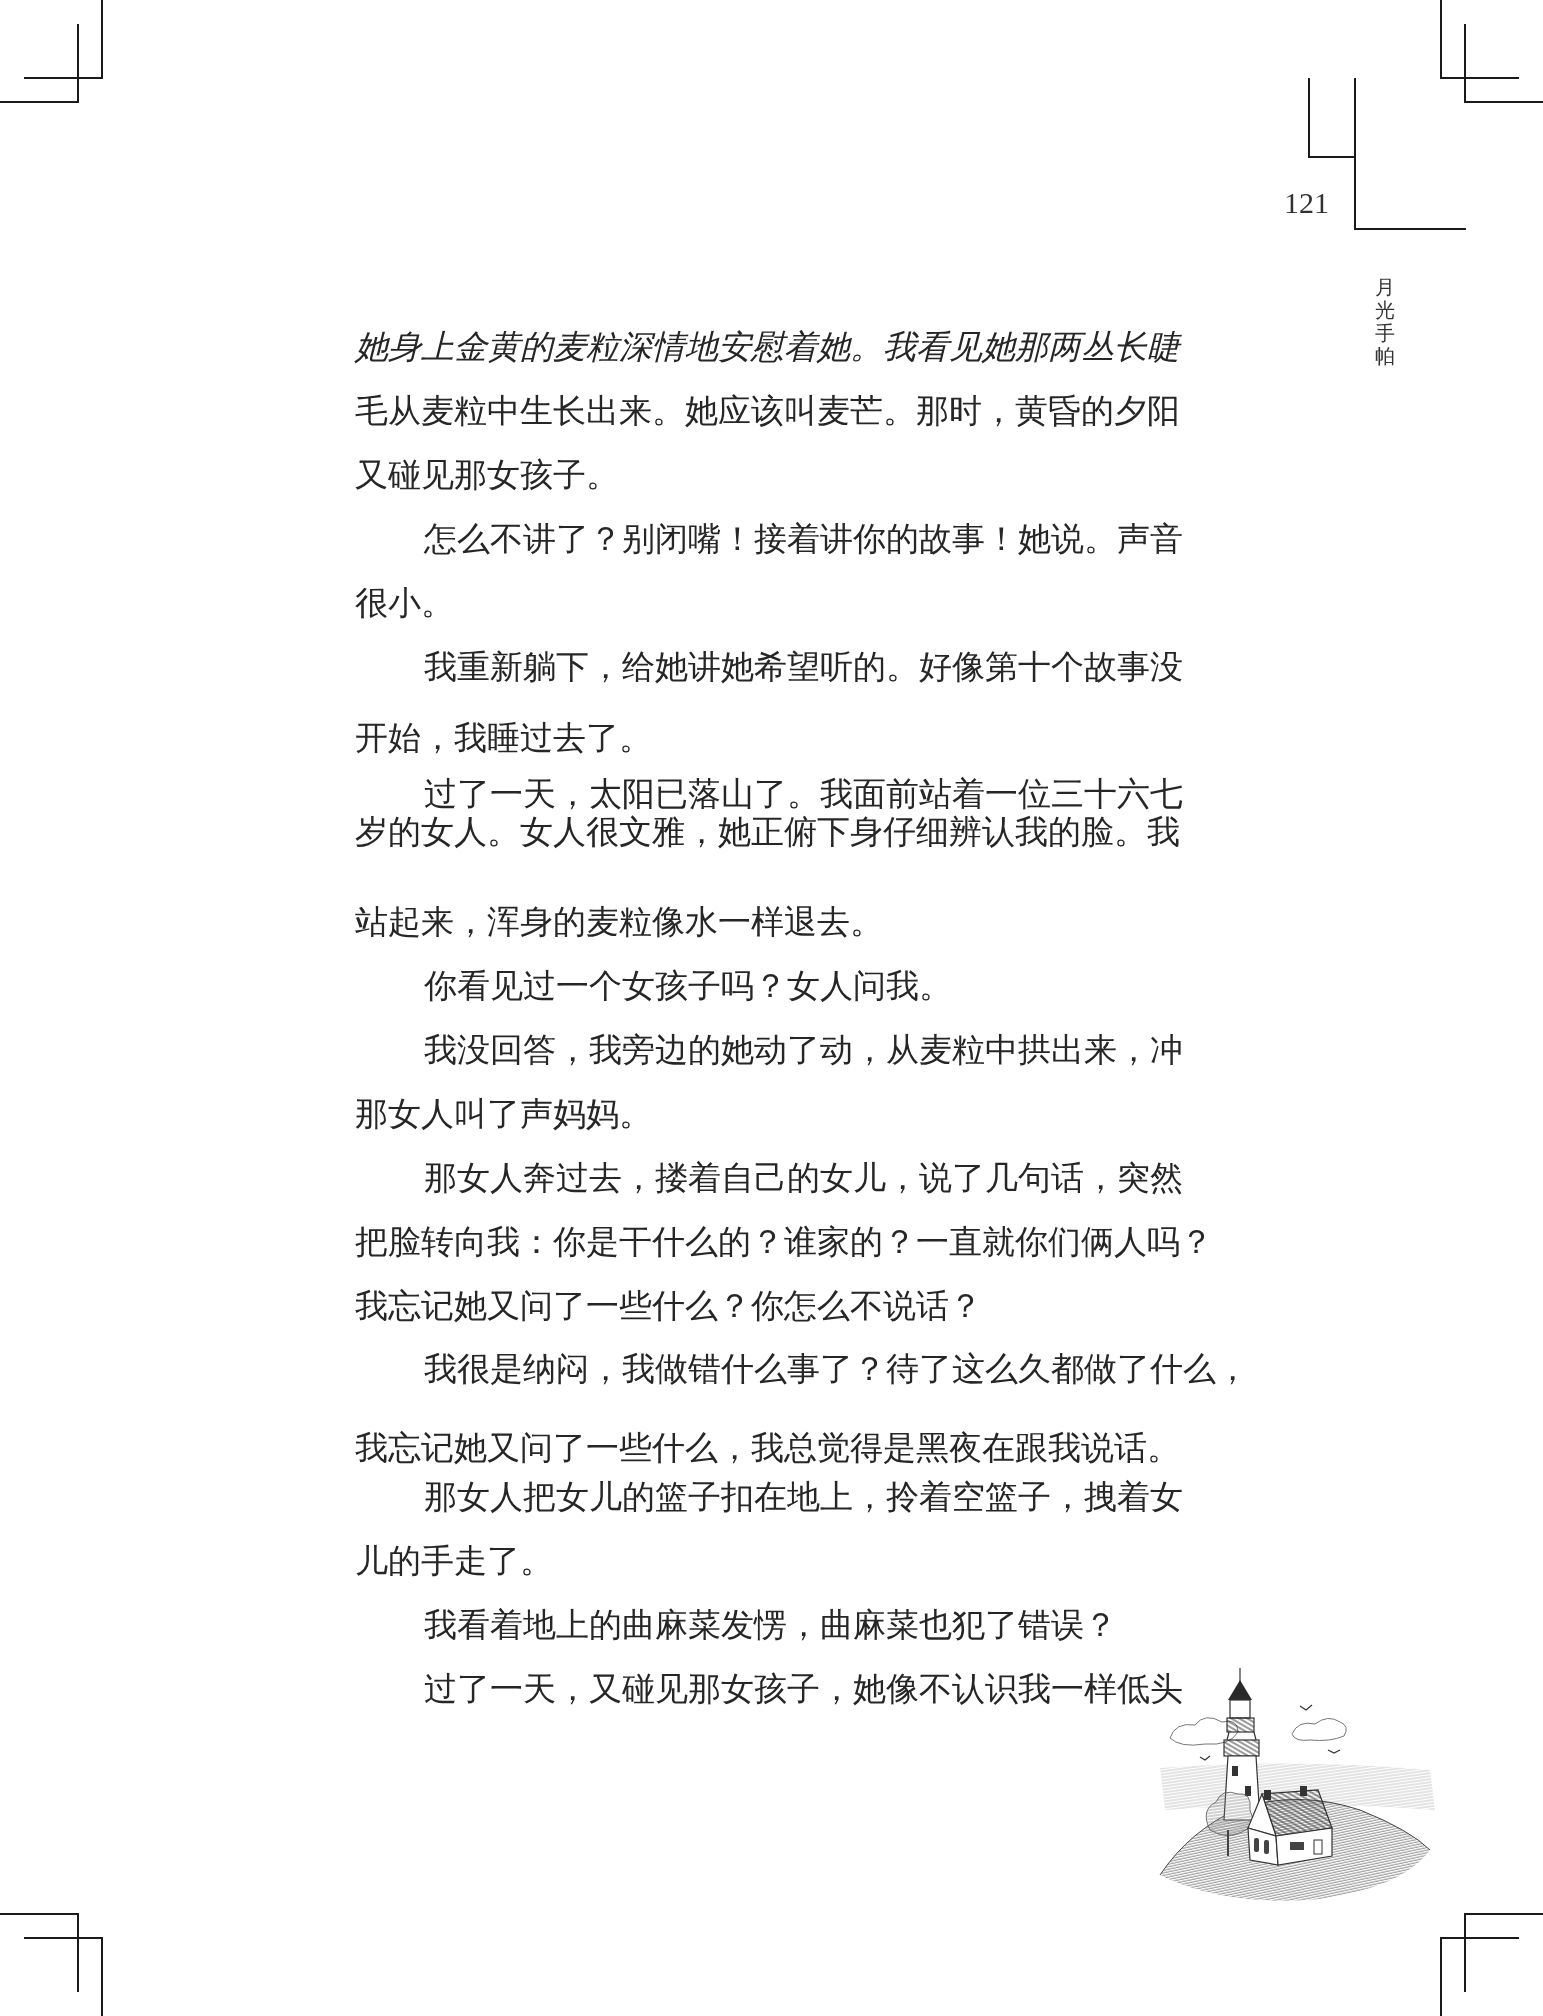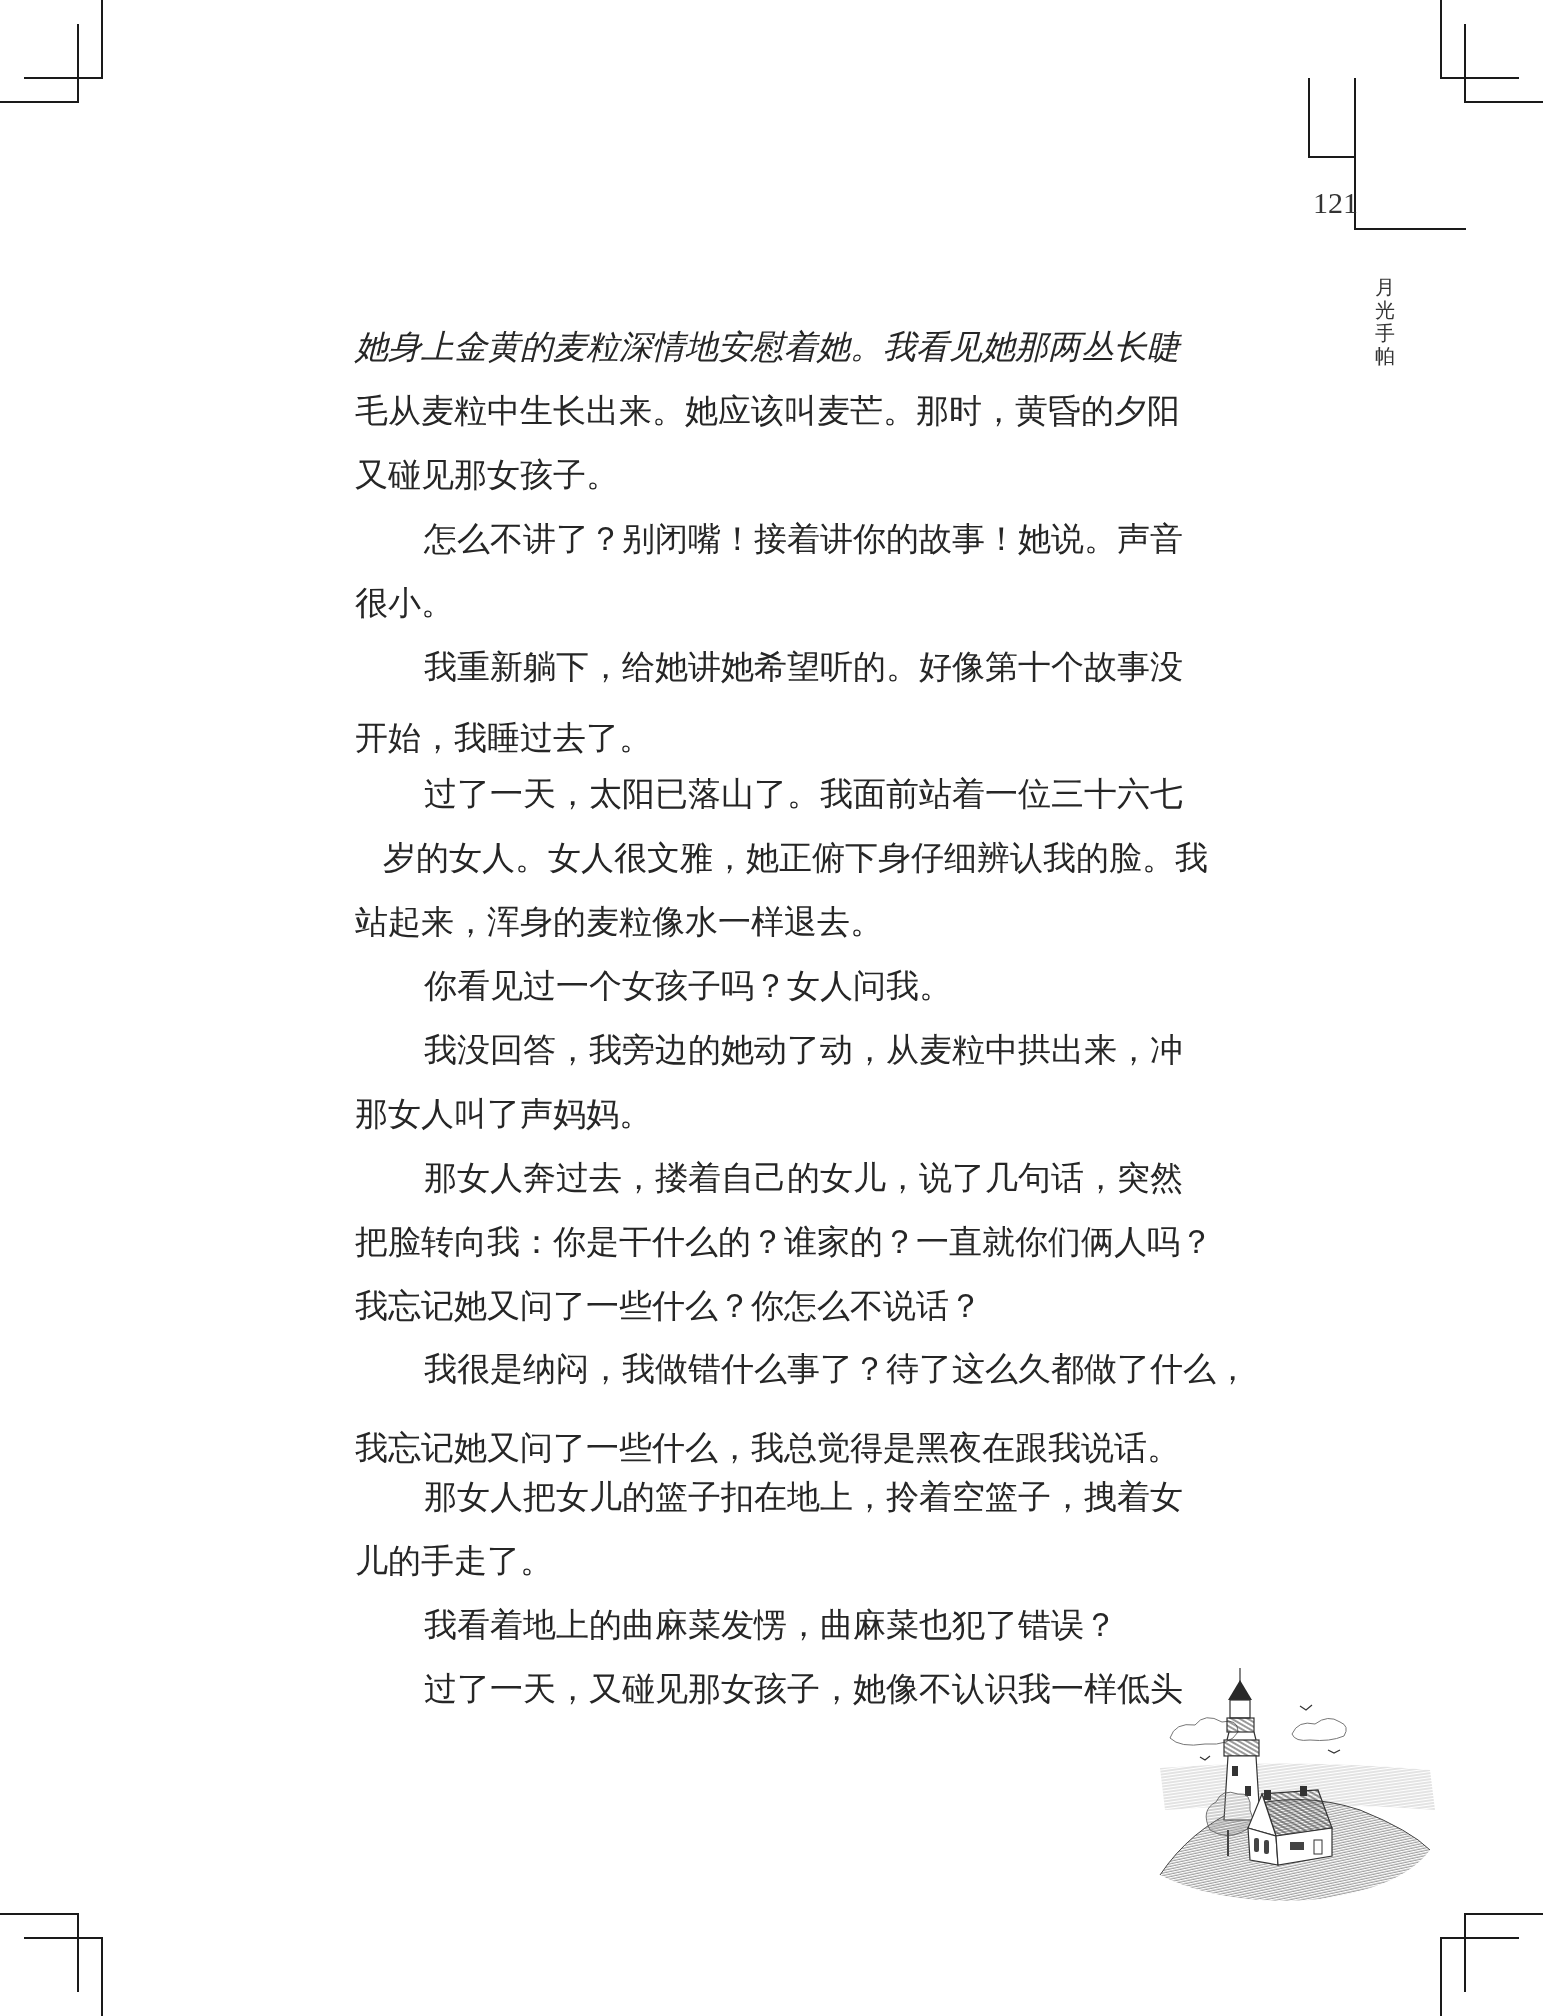--- a/index.html
+++ b/index.html
@@ -1,20 +1,20 @@
 <!DOCTYPE html>
 <html><head>
 <meta charset="utf-8">
 <style>
   html, body { margin: 0; padding: 0; background: #ffffff; }
   body { width: 1543px; height: 2016px; position: relative; overflow: hidden; font-family: "DejaVu Sans", sans-serif; color: #222222; }
   .ln { position: absolute; background: #1a1a1a; }
   .h { height: 2px; }
   .v { width: 2px; }
-  #page-number { position: absolute; left: 1284px; top: 186px; font-family: "Liberation Serif", "DejaVu Serif", serif; font-size: 30px; color: #333333; letter-spacing: 0px; margin-left: 29px; }
+  #page-number { position: absolute; left: 1284px; top: 186px; font-family: "Liberation Serif", "DejaVu Serif", serif; font-size: 30px; color: #333333; letter-spacing: 0px; }
   #running-title { position: absolute; left: 1372px; top: 276px; width: 26px; font-size: 20px; line-height: 23px; color: #333333; text-align: center; }
   #running-title span { display: block; }
   #body-text { position: absolute; left: 355px; top: 0; width: 870px; }
   .text-line { position: absolute; left: 0; height: 40px; line-height: 40px; font-size: 33px; white-space: nowrap; color: #262626; }
   .text-line.indent { padding-left: 69px; }
   #illustration { position: absolute; left: 1150px; top: 1660px; width: 300px; height: 250px; }
 </style>
 </head>
 <body>
 
@@ -54,21 +54,21 @@
 
 <div id="body-text">
     <div class="text-line" style="top: 327px; font-style: italic;">她身上金黄的麦粒深情地安慰着她。我看见她那两丛长睫</div>
     <div class="text-line" style="top: 391px;">毛从麦粒中生长出来。她应该叫麦芒。那时，黄昏的夕阳</div>
     <div class="text-line" style="top: 455px;">又碰见那女孩子。</div>
     <div class="text-line indent" style="top: 519px;">怎么不讲了？别闭嘴！接着讲你的故事！她说。声音</div>
     <div class="text-line" style="top: 583px;">很小。</div>
     <div class="text-line indent" style="top: 647px;">我重新躺下，给她讲她希望听的。好像第十个故事没</div>
     <div class="text-line" style="top: 718px;">开始，我睡过去了。</div>
     <div class="text-line indent" style="top: 774px;">过了一天，太阳已落山了。我面前站着一位三十六七</div>
-    <div class="text-line" style="top: 838px; margin-left: 28px;">岁的女人。女人很文雅，她正俯下身仔细辨认我的脸。我</div>
+    <div class="text-line" style="top: 812px;">岁的女人。女人很文雅，她正俯下身仔细辨认我的脸。我</div>
     <div class="text-line" style="top: 902px;">站起来，浑身的麦粒像水一样退去。</div>
     <div class="text-line indent" style="top: 966px;">你看见过一个女孩子吗？女人问我。</div>
     <div class="text-line indent" style="top: 1030px;">我没回答，我旁边的她动了动，从麦粒中拱出来，冲</div>
     <div class="text-line" style="top: 1094px;">那女人叫了声妈妈。</div>
     <div class="text-line indent" style="top: 1158px;">那女人奔过去，搂着自己的女儿，说了几句话，突然</div>
     <div class="text-line" style="top: 1222px;">把脸转向我：你是干什么的？谁家的？一直就你们俩人吗？</div>
     <div class="text-line" style="top: 1286px;">我忘记她又问了一些什么？你怎么不说话？</div>
     <div class="text-line indent" style="top: 1349px;">我很是纳闷，我做错什么事了？待了这么久都做了什么，</div>
     <div class="text-line" style="top: 1413px; margin-top: 15px;">我忘记她又问了一些什么，我总觉得是黑夜在跟我说话。</div>
     <div class="text-line indent" style="top: 1477px;">那女人把女儿的篮子扣在地上，拎着空篮子，拽着女</div>

